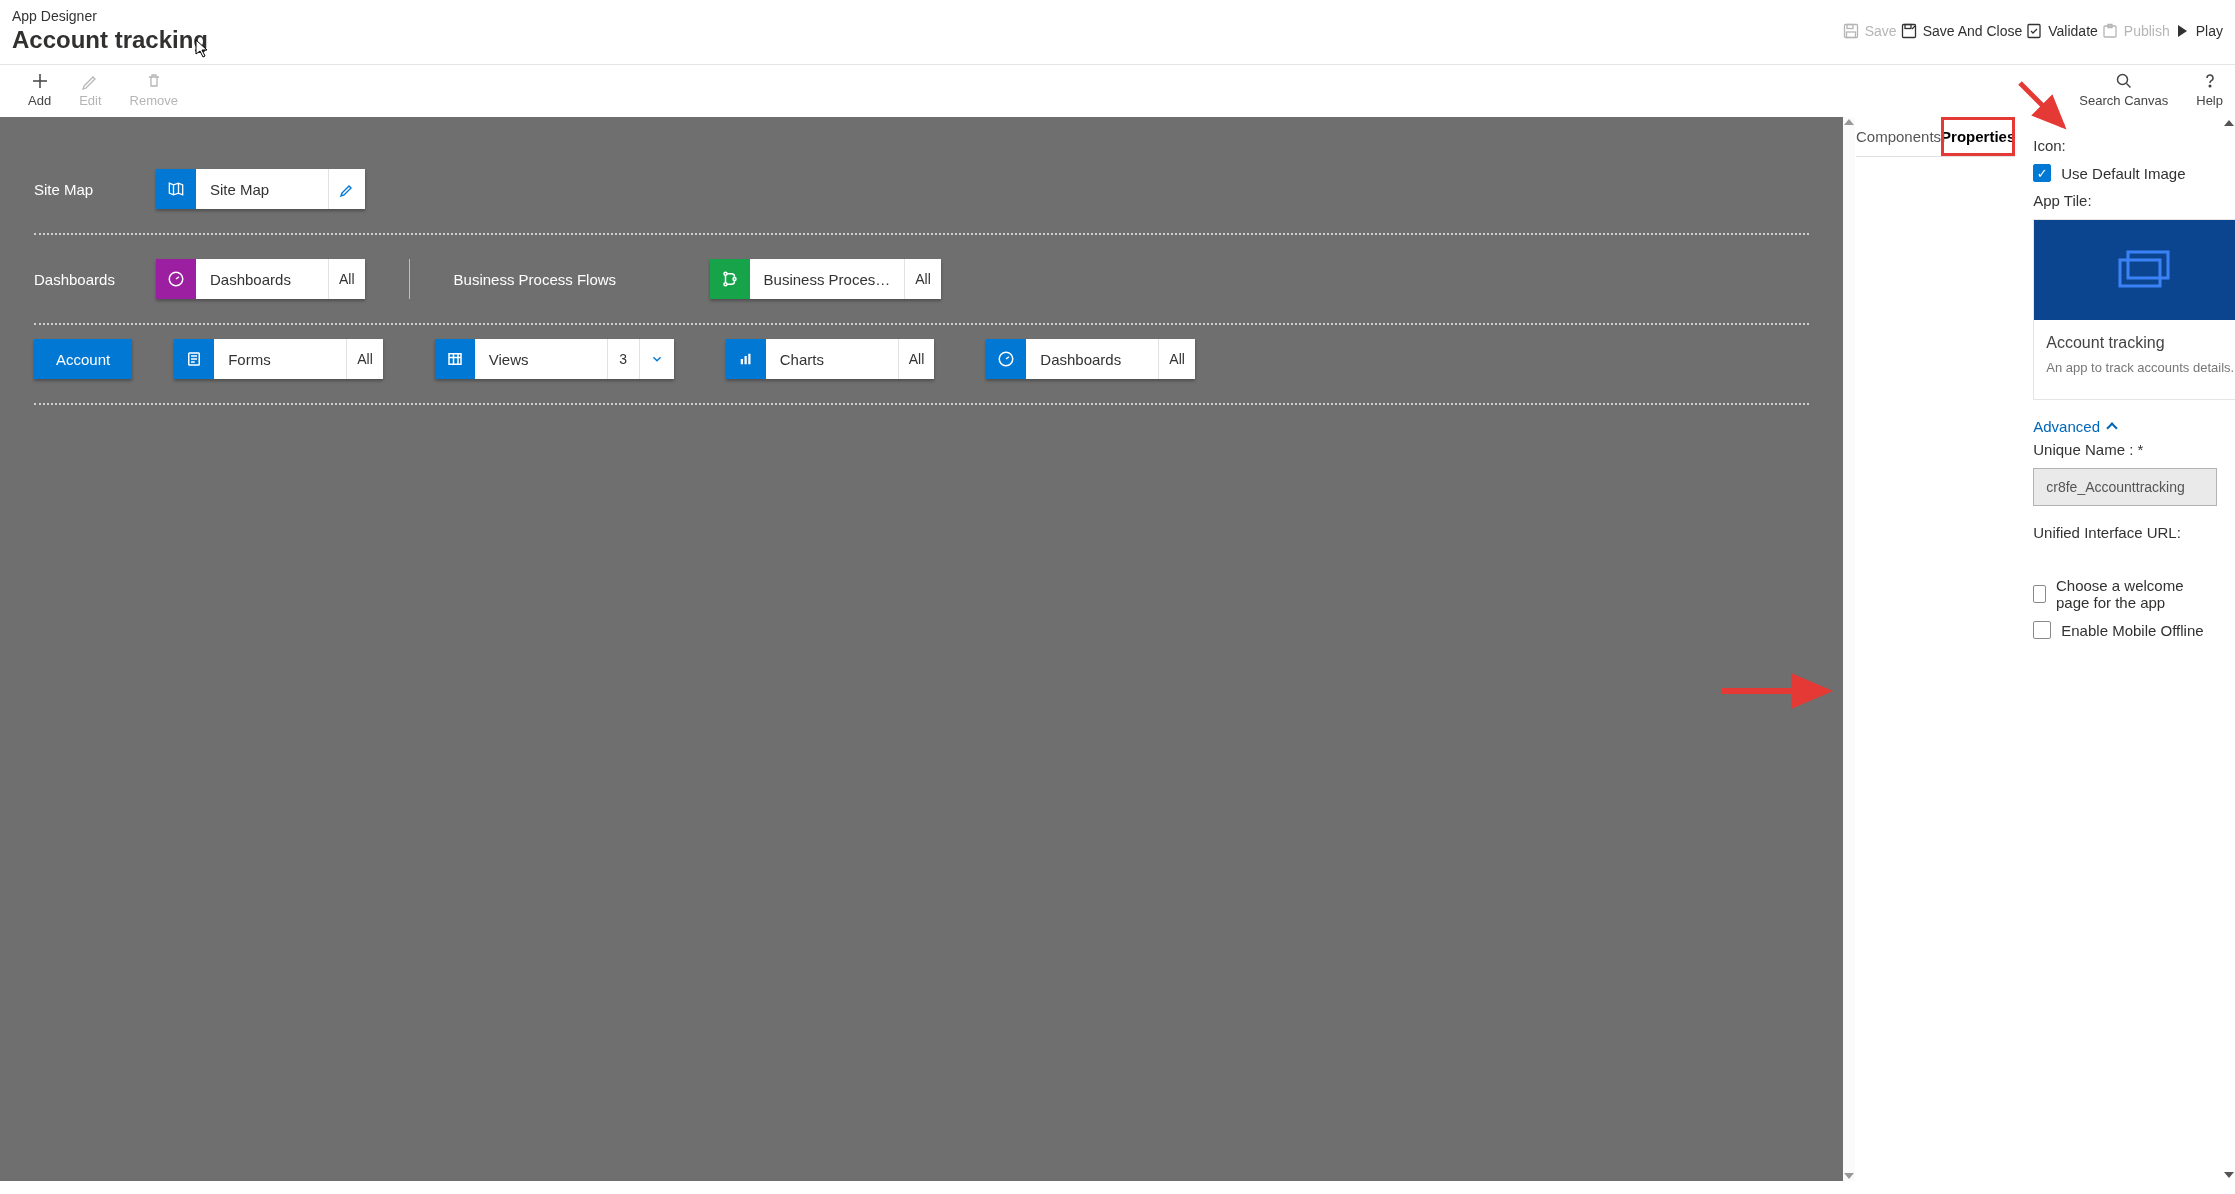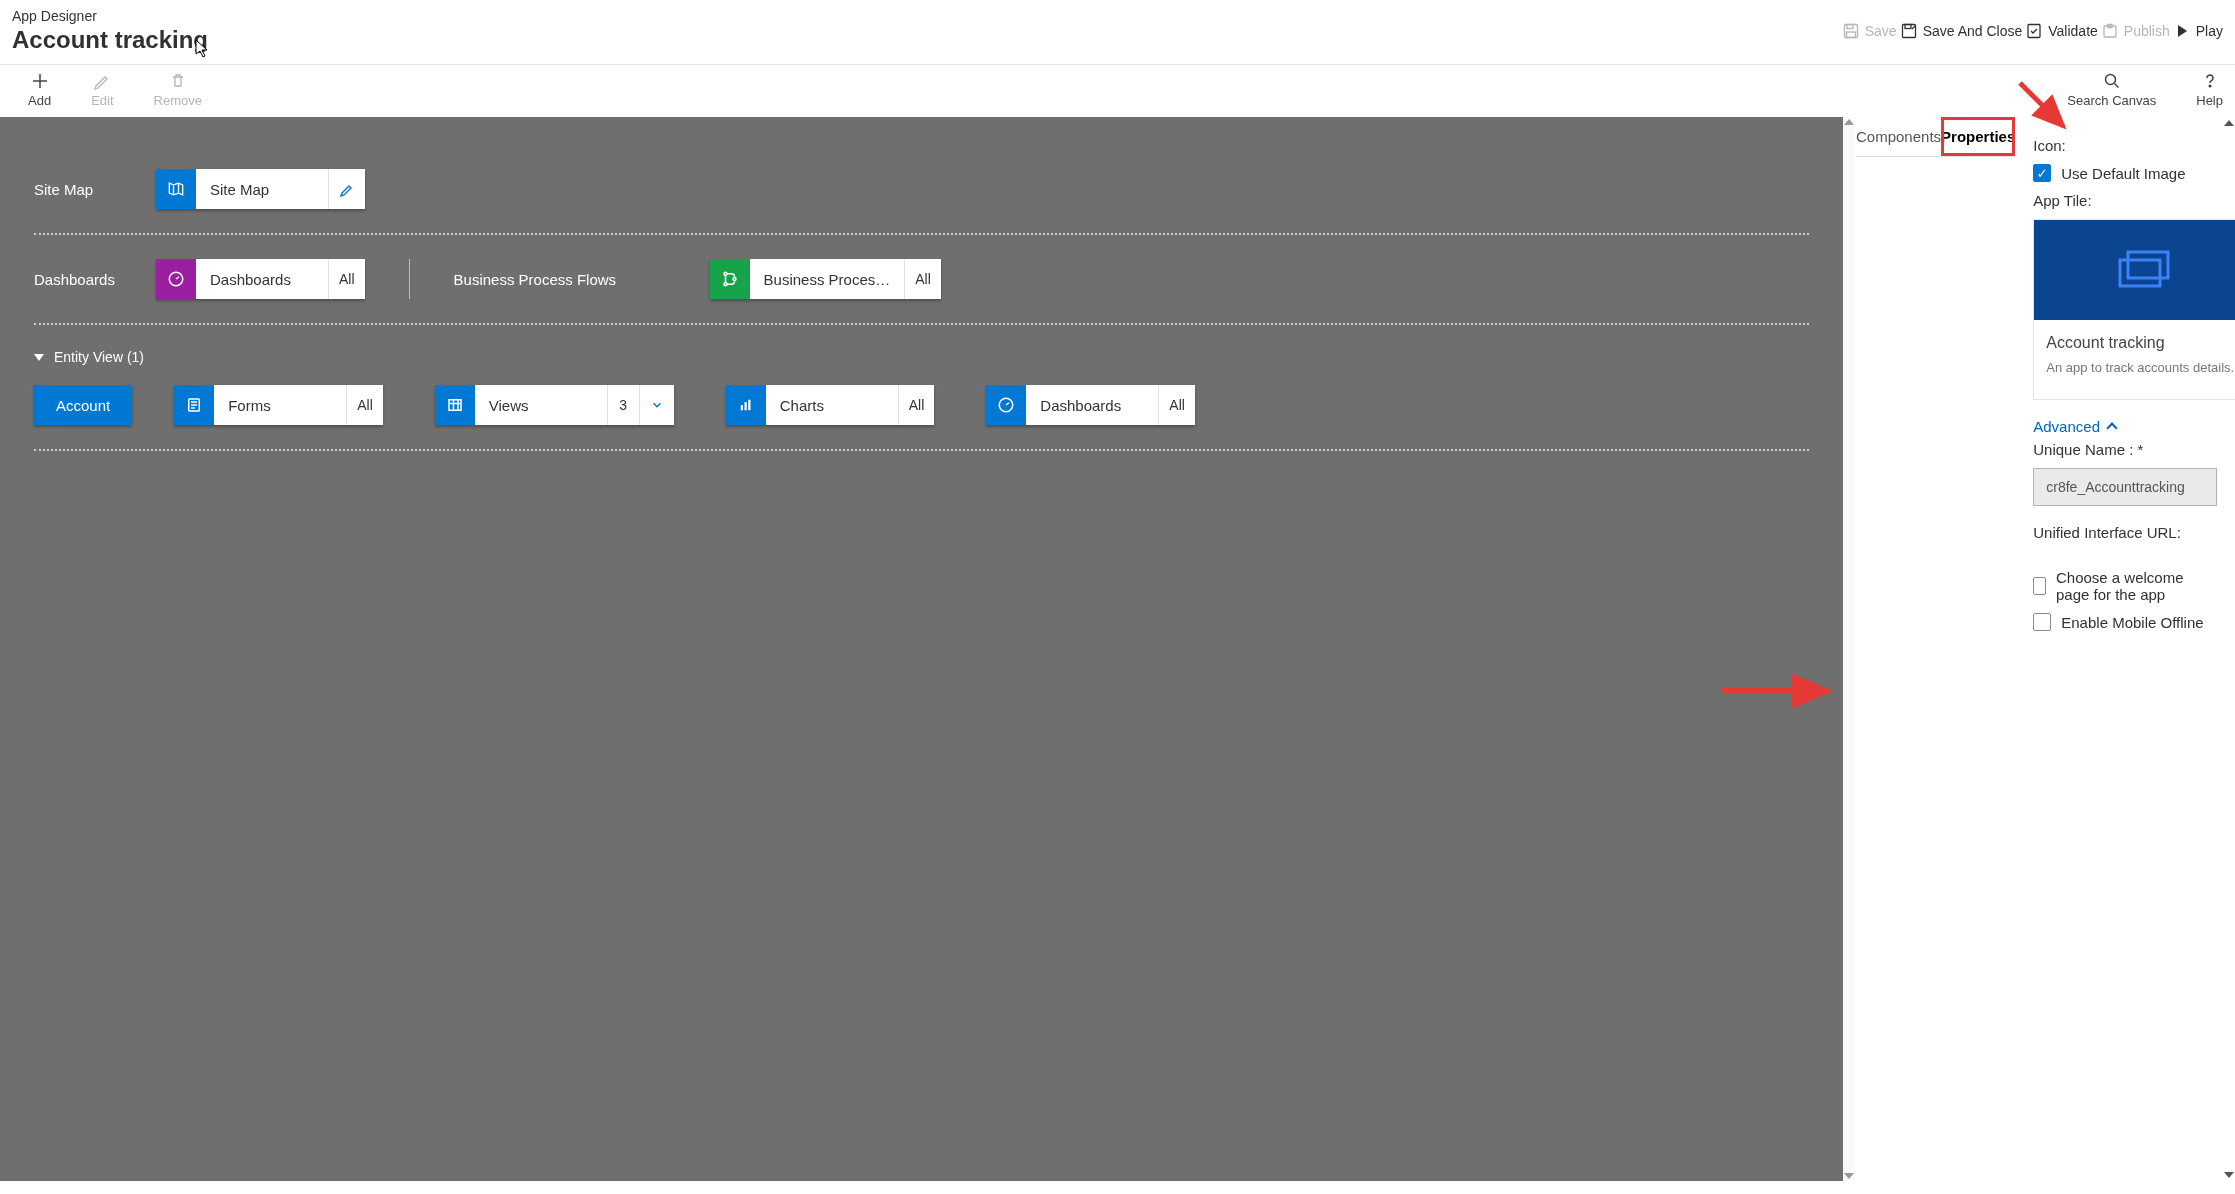--- a/index.html
+++ b/index.html
@@ -29,21 +29,21 @@
 .tb-btn .ico { width: 16px; height: 16px; display: inline-flex; align-items: center; justify-content: center; }
 
 
 .tool-bar {
   display: flex;
   align-items: center;
   justify-content: space-between;
   padding: 4px 12px 6px 28px;
   height: 52px;
 }
-.tool-bar .left, .tool-bar .right { display: flex; gap: 40px; }
+.tool-bar .left, .tool-bar .right { display: flex; gap: 28px; }
 .tool-item { display: flex; flex-direction: column; align-items: center; gap: 3px; font-size: 13px; color: #444; cursor: pointer; }
 .tool-item.disabled { color: #b5b5b5; cursor: default; }
 .tool-item .ico { width: 18px; height: 18px; display: flex; align-items: center; justify-content: center; }
 
 
 .main {
   display: flex;
   height: calc(100% - 78px - 52px);
 }
 .canvas-wrap { flex: 1; min-width: 0; display: flex; }
@@ -279,26 +279,20 @@
                 <circle cx="6" cy="19" r="2"></circle>
                 <circle cx="18" cy="12" r="2"></circle>
                 <path d="M6 7 v10 M8 5 h6 a4 4 0 0 1 4 4 M8 19 h6 a4 4 0 0 0 4 -4"></path>
               </svg>
           </span>
           <span class="lbl" style="min-width:118px">Business Proces…</span>
           <span class="suffix">All</span>
         </div>
       </div>
 
-      <div class="canvas-row" style="padding-bottom:6px;">
-        <span style="display:flex;align-items:center;">
-          <span class="caret-down-white"></span>
-          <span>Entity View (1)</span>
-        </span>
-      </div>
 
       <div class="canvas-row dotted-divider" style="padding-top:14px;">
         <div class="entity-tile">
           <span>Account</span>
         </div>
         <span style="width:14px"></span>
 
         <div class="tile">
           <span class="ico-box blue">
             <svg viewBox="0 0 24 24" width="18" height="18" stroke="#fff" fill="none" stroke-width="2">
@@ -390,21 +384,21 @@
       <div class="adv-link">
         <span>Advanced</span>
         <span class="chev"></span>
       </div>
 
       <span class="panel-label">Unique Name : *</span>
       <div class="readonly-field">cr8fe_Accounttracking</div>
 
       <span class="panel-label">Unified Interface URL:</span>
 
-      <div class="chk-row" style="margin-top:28px;">
+      <div class="chk-row" style="margin-top:36px;">
         <span class="chk"></span>
         <span>Choose a welcome page for the app</span>
       </div>
       <div class="chk-row">
         <span class="chk"></span>
         <span>Enable Mobile Offline</span>
       </div>
 
       <div class="panel-body-scroll">
         <span class="tri up"></span>

